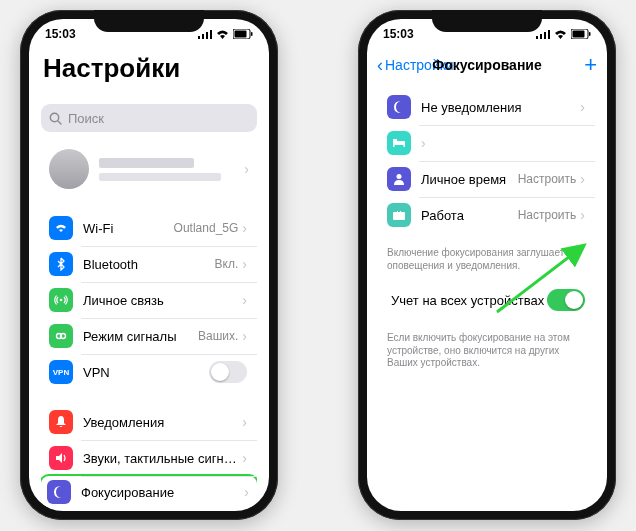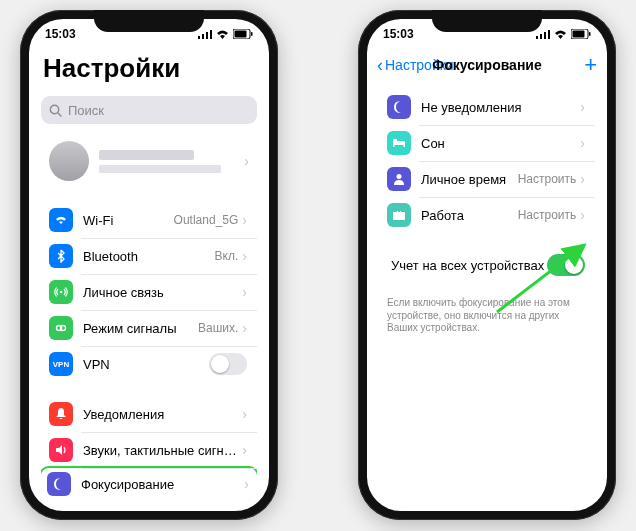--- a/index.html
+++ b/index.html
@@ -8,21 +8,21 @@
   .screen { width: 100%; height: 100%; background: #ffffff; border-radius: 34px; overflow: hidden; position: relative; display:flex; flex-direction:column; }
   .notch { position: absolute; top: 0; left: 50%; transform: translateX(-50%); width: 110px; height: 22px; background: #111; border-radius: 0 0 14px 14px; z-index: 5; }
   .status-bar { height: 30px; display: flex; justify-content: space-between; align-items: center; padding: 0 16px; font-size: 12px; font-weight: 600; color: #000; }
   .sb-right { display:flex; gap:4px; align-items:center; font-size:11px; }
   .sb-right svg { display:block; }
   .nav-bar { height: 32px; display:flex; align-items:center; padding: 0 10px; position:relative; }
   .nav-back { color:#007aff; font-size:14px; display:flex; align-items:center; gap:2px; }
   .nav-title-center { position:absolute; left:0; right:0; text-align:center; font-size:14px; font-weight:600; pointer-events:none; }
   .nav-plus { color:#007aff; font-size:22px; font-weight:400; margin-left:auto; }
   .big-title { font-size:26px; font-weight:700; padding: 4px 14px 8px; color:#000; }
-  .search { margin: 4px 12px 10px; background:#e4e4ea; border-radius:9px; height:28px; display:flex; align-items:center; padding:0 8px; color:#8a8a8f; font-size:13px; gap:6px; }
+  .search { margin: 12px 12px 10px; background:#e4e4ea; border-radius:9px; height:28px; display:flex; align-items:center; padding:0 8px; color:#8a8a8f; font-size:13px; gap:6px; }
   .content { flex:1; overflow:hidden; }
   .profile { margin: 0 12px 14px; background:#fff; border-radius:10px; height:54px; display:flex; align-items:center; padding:8px; gap:10px; }
   .avatar { width:40px; height:40px; border-radius:50%; background:linear-gradient(#c8c8cc,#a0a0a6); }
   .plines { flex:1; }
   .pline1 { height:10px; background:#d6d6dc; border-radius:2px; width:70%; margin-bottom:5px; }
   .pline2 { height:8px; background:#e2e2e8; border-radius:2px; width:90%; }
   .group { margin: 0 12px 14px; background:#fff; border-radius:10px; overflow:hidden; }
   .row { display:flex; align-items:center; height:36px; padding:0 10px 0 8px; font-size:13px; color:#000; position:relative; }
   .row + .row::before { content:""; position:absolute; left:40px; right:0; top:0; height:1px; background:#e5e5ea; }
   .ic { width:24px; height:24px; border-radius:6px; margin-right:10px; display:flex; align-items:center; justify-content:center; flex-shrink:0; }
@@ -210,21 +210,20 @@
             </span>
           <span class="label">Не уведомления</span>
           <span class="chev">›</span>
         </div>
         <div class="row">
           <span class="ic" style="background:#36d9c8">
               <svg viewBox="0 0 14 14" fill="#fff">
                 <path d="M1 3 L1 11 L2.5 11 L2.5 9 L11.5 9 L11.5 11 L13 11 L13 6 Q13 5 12 5 L5 5 L5 3 Z M3 5.5 A1 1 0 1 0 3 7.5 A1 1 0 1 0 3 5.5"></path>
               </svg>
             </span>
-          <span class="label">Сон</span>
           <span class="chev">›</span>
         </div>
         <div class="row">
           <span class="ic" style="background:#5856d6">
               <svg viewBox="0 0 14 14" fill="#fff">
                 <circle cx="7" cy="4.5" r="2.5"></circle>
                 <path d="M2 13 Q2 8 7 8 Q12 8 12 13 Z"></path>
               </svg>
             </span>
           <span class="label">Личное время</span>
@@ -235,20 +234,21 @@
           <span class="ic" style="background:#48c8b6">
               <svg viewBox="0 0 14 14" fill="#fff">
                 <path d="M5 3 L9 3 L9 4 L12 4 Q13 4 13 5 L13 11 Q13 12 12 12 L2 12 Q1 12 1 11 L1 5 Q1 4 2 4 L5 4 Z M6 3 L6 4 L8 4 L8 3 Z"></path>
               </svg>
             </span>
           <span class="label">Работа</span>
           <span class="detail">Настроить</span>
           <span class="chev">›</span>
         </div>
       </div>
+      <div class="footer-text">Включение фокусирования заглушает оповещения и уведомления.</div>
 
       <div class="group">
         <div class="row">
           <span class="label" style="margin-left:4px">Учет на всех устройствах</span>
           <span class="toggle on">
               <span class="knob"></span>
             </span>
         </div>
       </div>
       <div class="footer-text">Если включить фокусирование на этом устройстве, оно включится на других Ваших устройствах.</div>

